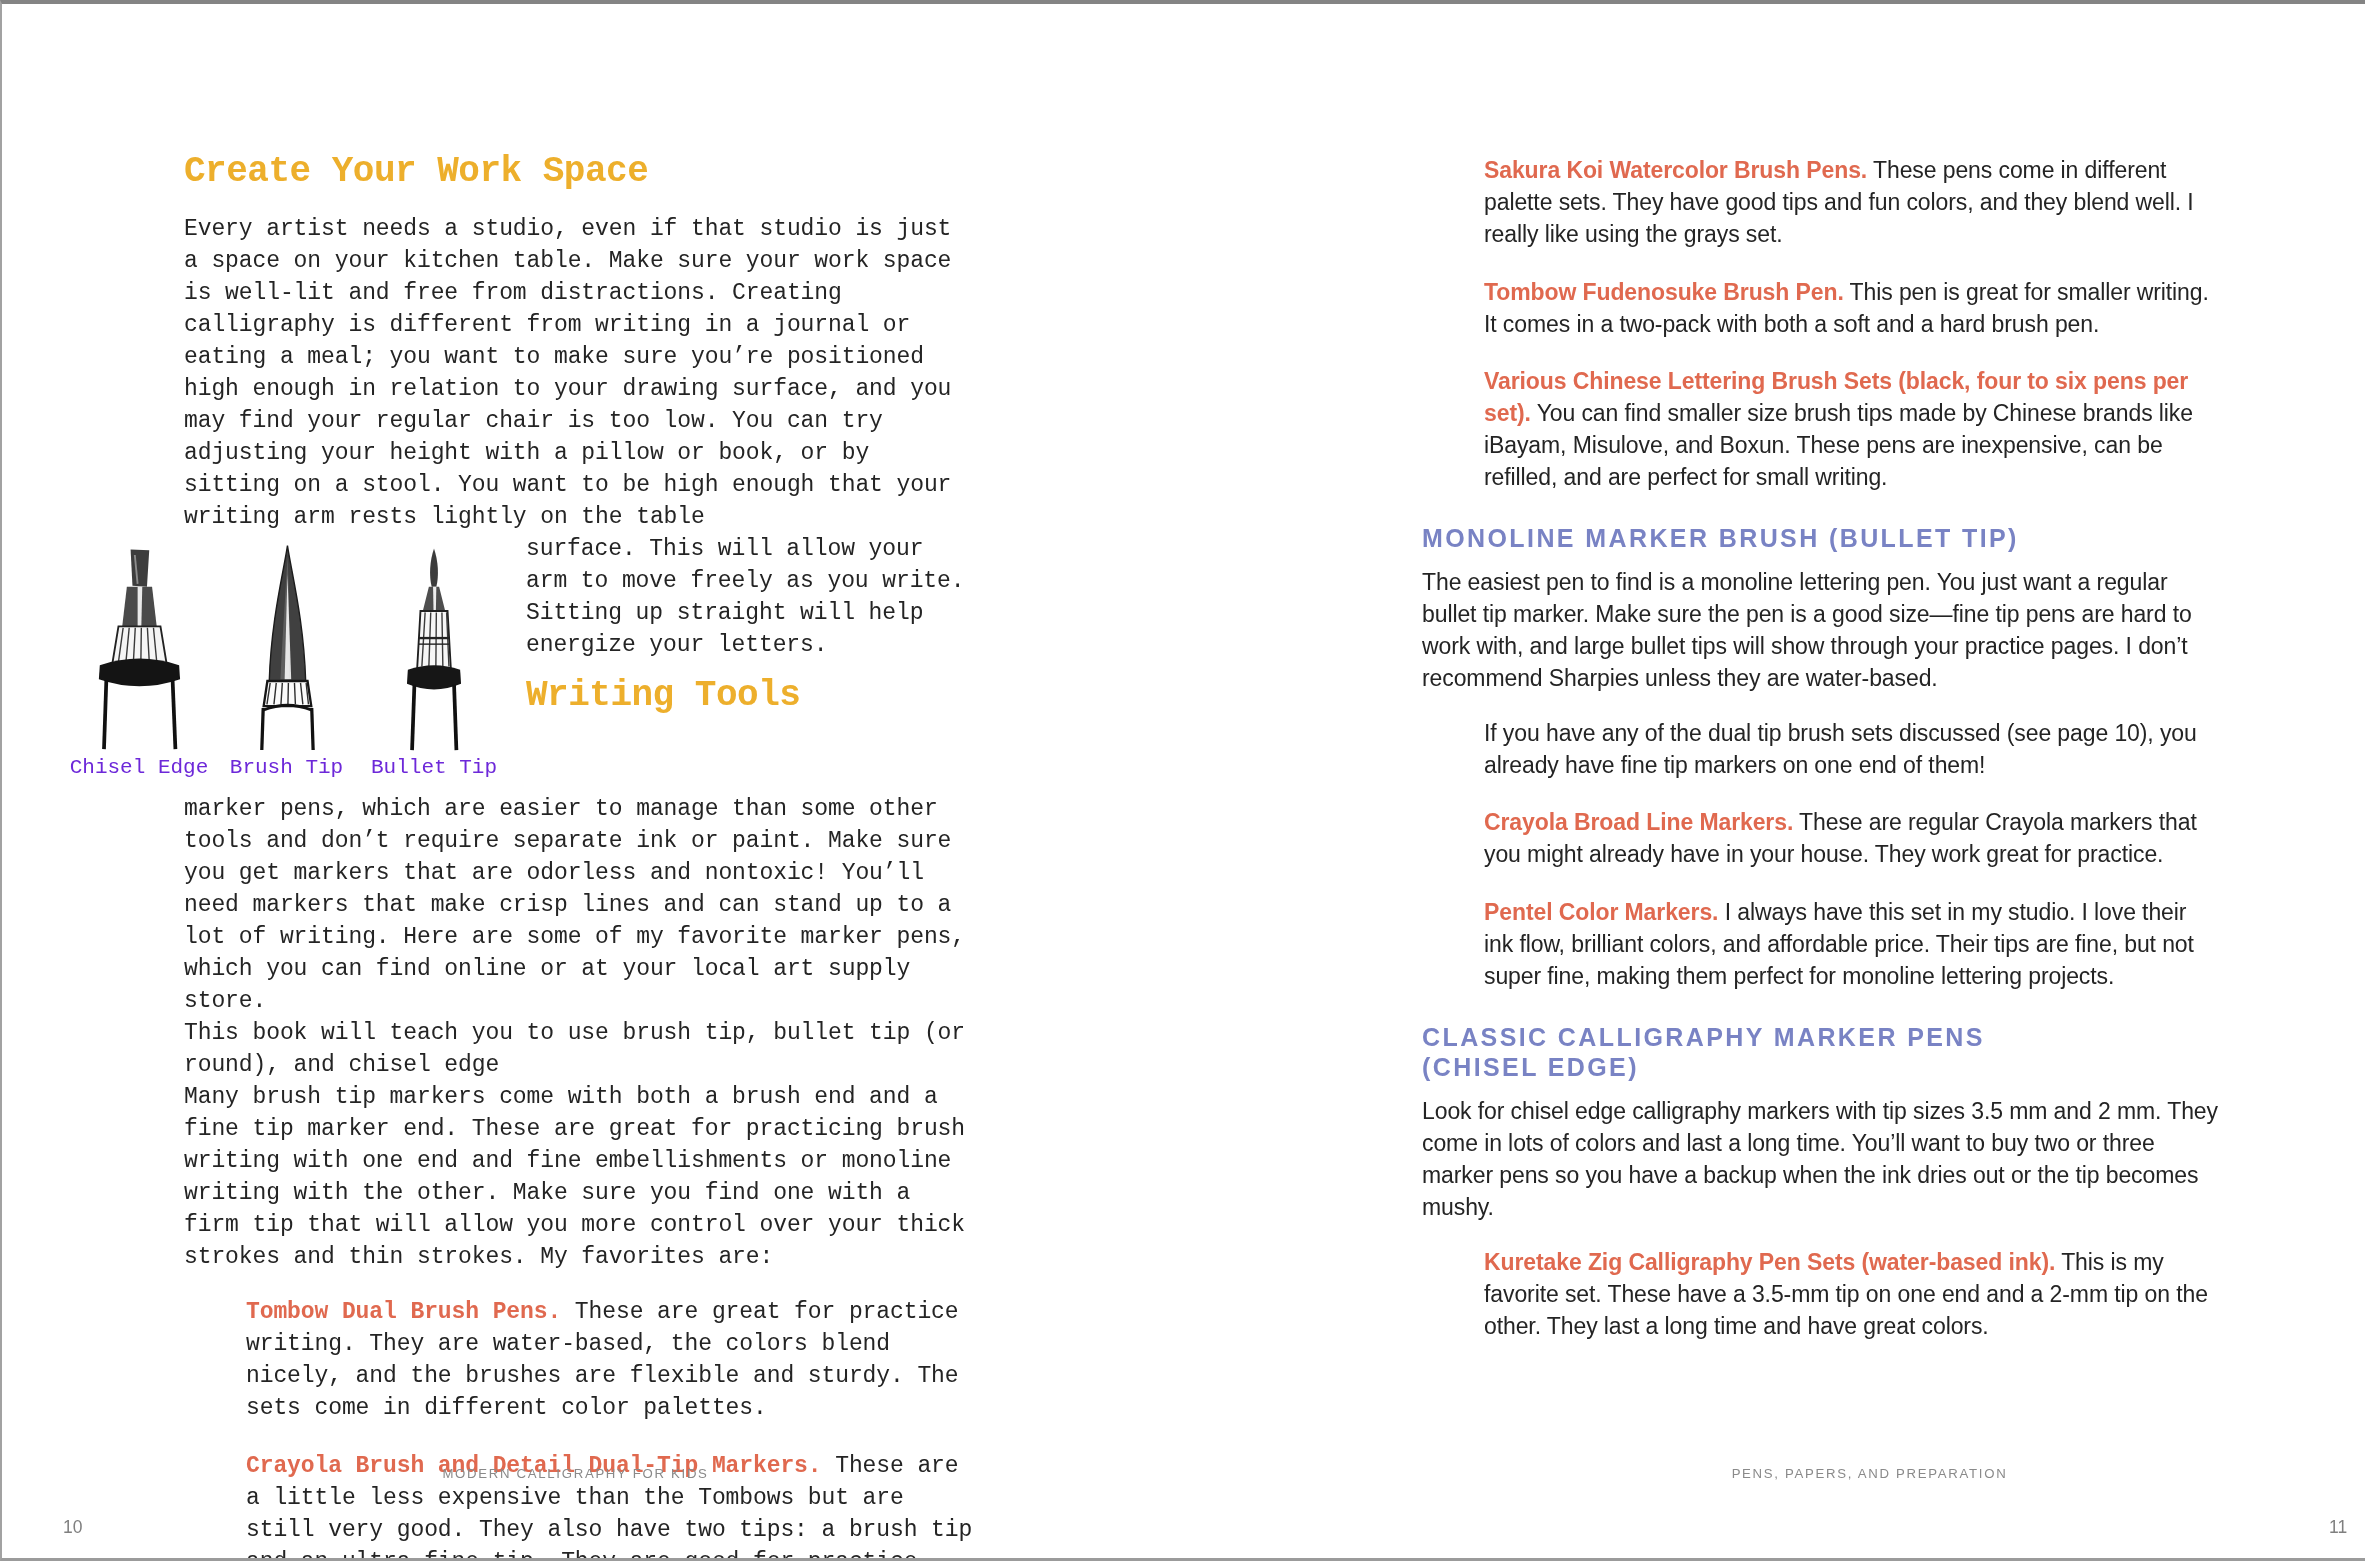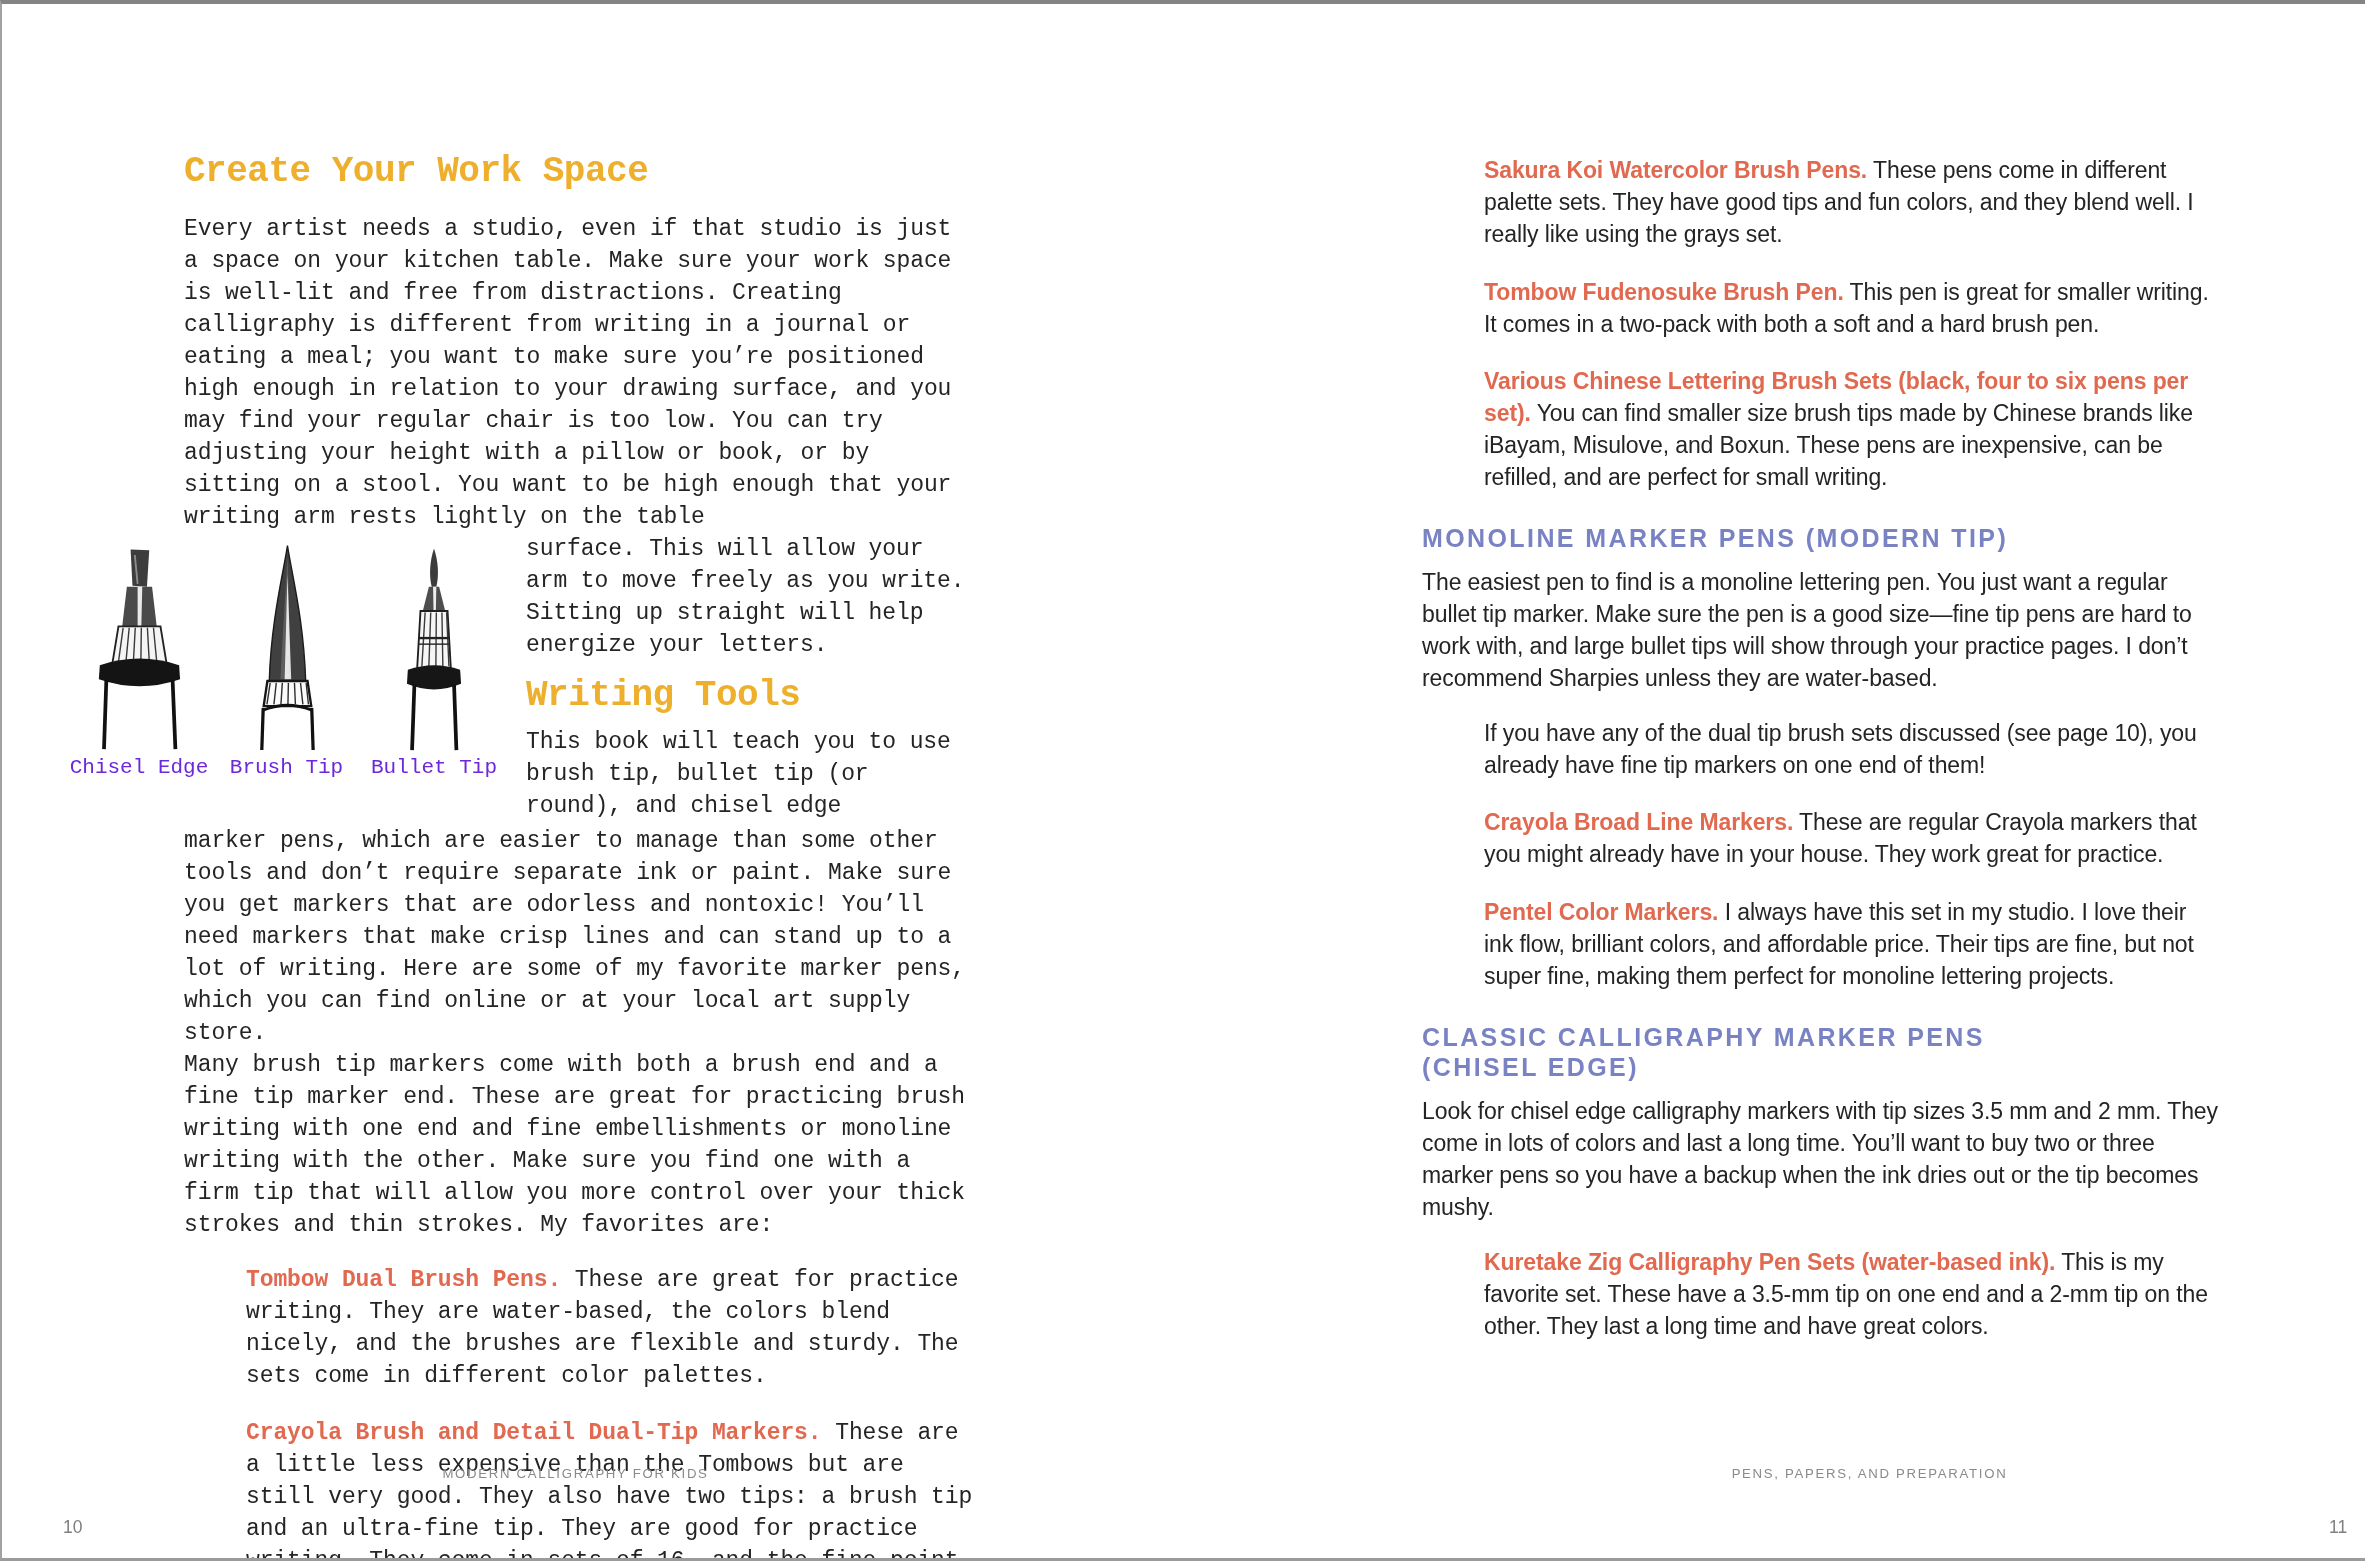--- a/index.html
+++ b/index.html
@@ -128,22 +128,22 @@
           <path d="M193 308 L198 448" stroke="#111" stroke-width="8" fill="none"></path>
         </svg>
         <figcaption>Bullet Tip</figcaption>
       </div>
     </figure>
 
     <p class="body frag">surface. This will allow your arm to move freely as you write. Sitting up straight will help energize your letters.</p>
 
     <h2>Writing Tools</h2>
 
+    <p class="body clearit">marker pens, which are easier to manage than some other tools and don’t require separate ink or paint. Make sure you get markers that are odorless and nontoxic! You’ll need markers that make crisp lines and can stand up to a lot of writing. Here are some of my favorite marker pens, which you can find online or at your local art supply store.</p>
     <p class="body frag">This book will teach you to use brush tip, bullet tip (or round), and chisel edge</p>
-    <p class="body clearit">marker pens, which are easier to manage than some other tools and don’t require separate ink or paint. Make sure you get markers that are odorless and nontoxic! You’ll need markers that make crisp lines and can stand up to a lot of writing. Here are some of my favorite marker pens, which you can find online or at your local art supply store.</p>
 
     <p class="body sectbody">Many brush tip markers come with both a brush end and a fine tip marker end. These are great for practicing brush writing with one end and fine embellishments or monoline writing with the other. Make sure you find one with a firm tip that will allow you more control over your thick strokes and thin strokes. My favorites are:</p>
 
     <p class="body entry">
       <span class="lead">Tombow Dual Brush Pens.</span>
       <span>These are great for practice writing. They are water-based, the colors blend nicely, and the brushes are flexible and sturdy. The sets come in different color palettes.</span>
     </p>
     <p class="body entry">
       <span class="lead">Crayola Brush and Detail Dual-Tip Markers.</span>
       <span>These are a little less expensive than the Tombows but are still very good. They also have two tips: a brush tip and an ultra-fine tip. They are good for practice writing. They come in sets of 16, and the fine point tip ends are a lighter color than the brush ends—that gives you 32 colors!</span>
@@ -157,21 +157,21 @@
     </p>
     <p class="body entry">
       <span class="lead">Tombow Fudenosuke Brush Pen.</span>
       <span>This pen is great for smaller writing. It comes in a two-pack with both a soft and a hard brush pen.</span>
     </p>
     <p class="body entry">
       <span class="lead">Various Chinese Lettering Brush Sets (black, four to six pens per set).</span>
       <span>You can find smaller size brush tips made by Chinese brands like iBayam, Misulove, and Boxun. These pens are inexpensive, can be refilled, and are perfect for small writing.</span>
     </p>
 
-    <h3>MONOLINE MARKER PENS (MODERN TIP)</h3>
+    <h3>MONOLINE MARKER BRUSH (BULLET TIP)</h3>
     <p class="body sectbody">The easiest pen to find is a monoline lettering pen. You just want a regular bullet tip marker. Make sure the pen is a good size—fine tip pens are hard to work with, and large bullet tips will show through your practice pages. I don’t recommend Sharpies unless they are water-based.</p>
     <p class="body entry">If you have any of the dual tip brush sets discussed (see page 10), you already have fine tip markers on one end of them!</p>
     <p class="body entry">
       <span class="lead">Crayola Broad Line Markers.</span>
       <span>These are regular Crayola markers that you might already have in your house. They work great for practice.</span>
     </p>
     <p class="body entry">
       <span class="lead">Pentel Color Markers.</span>
       <span>I always have this set in my studio. I love their ink flow, brilliant colors, and affordable price. Their tips are fine, but not super fine, making them perfect for monoline lettering projects.</span>
     </p>

